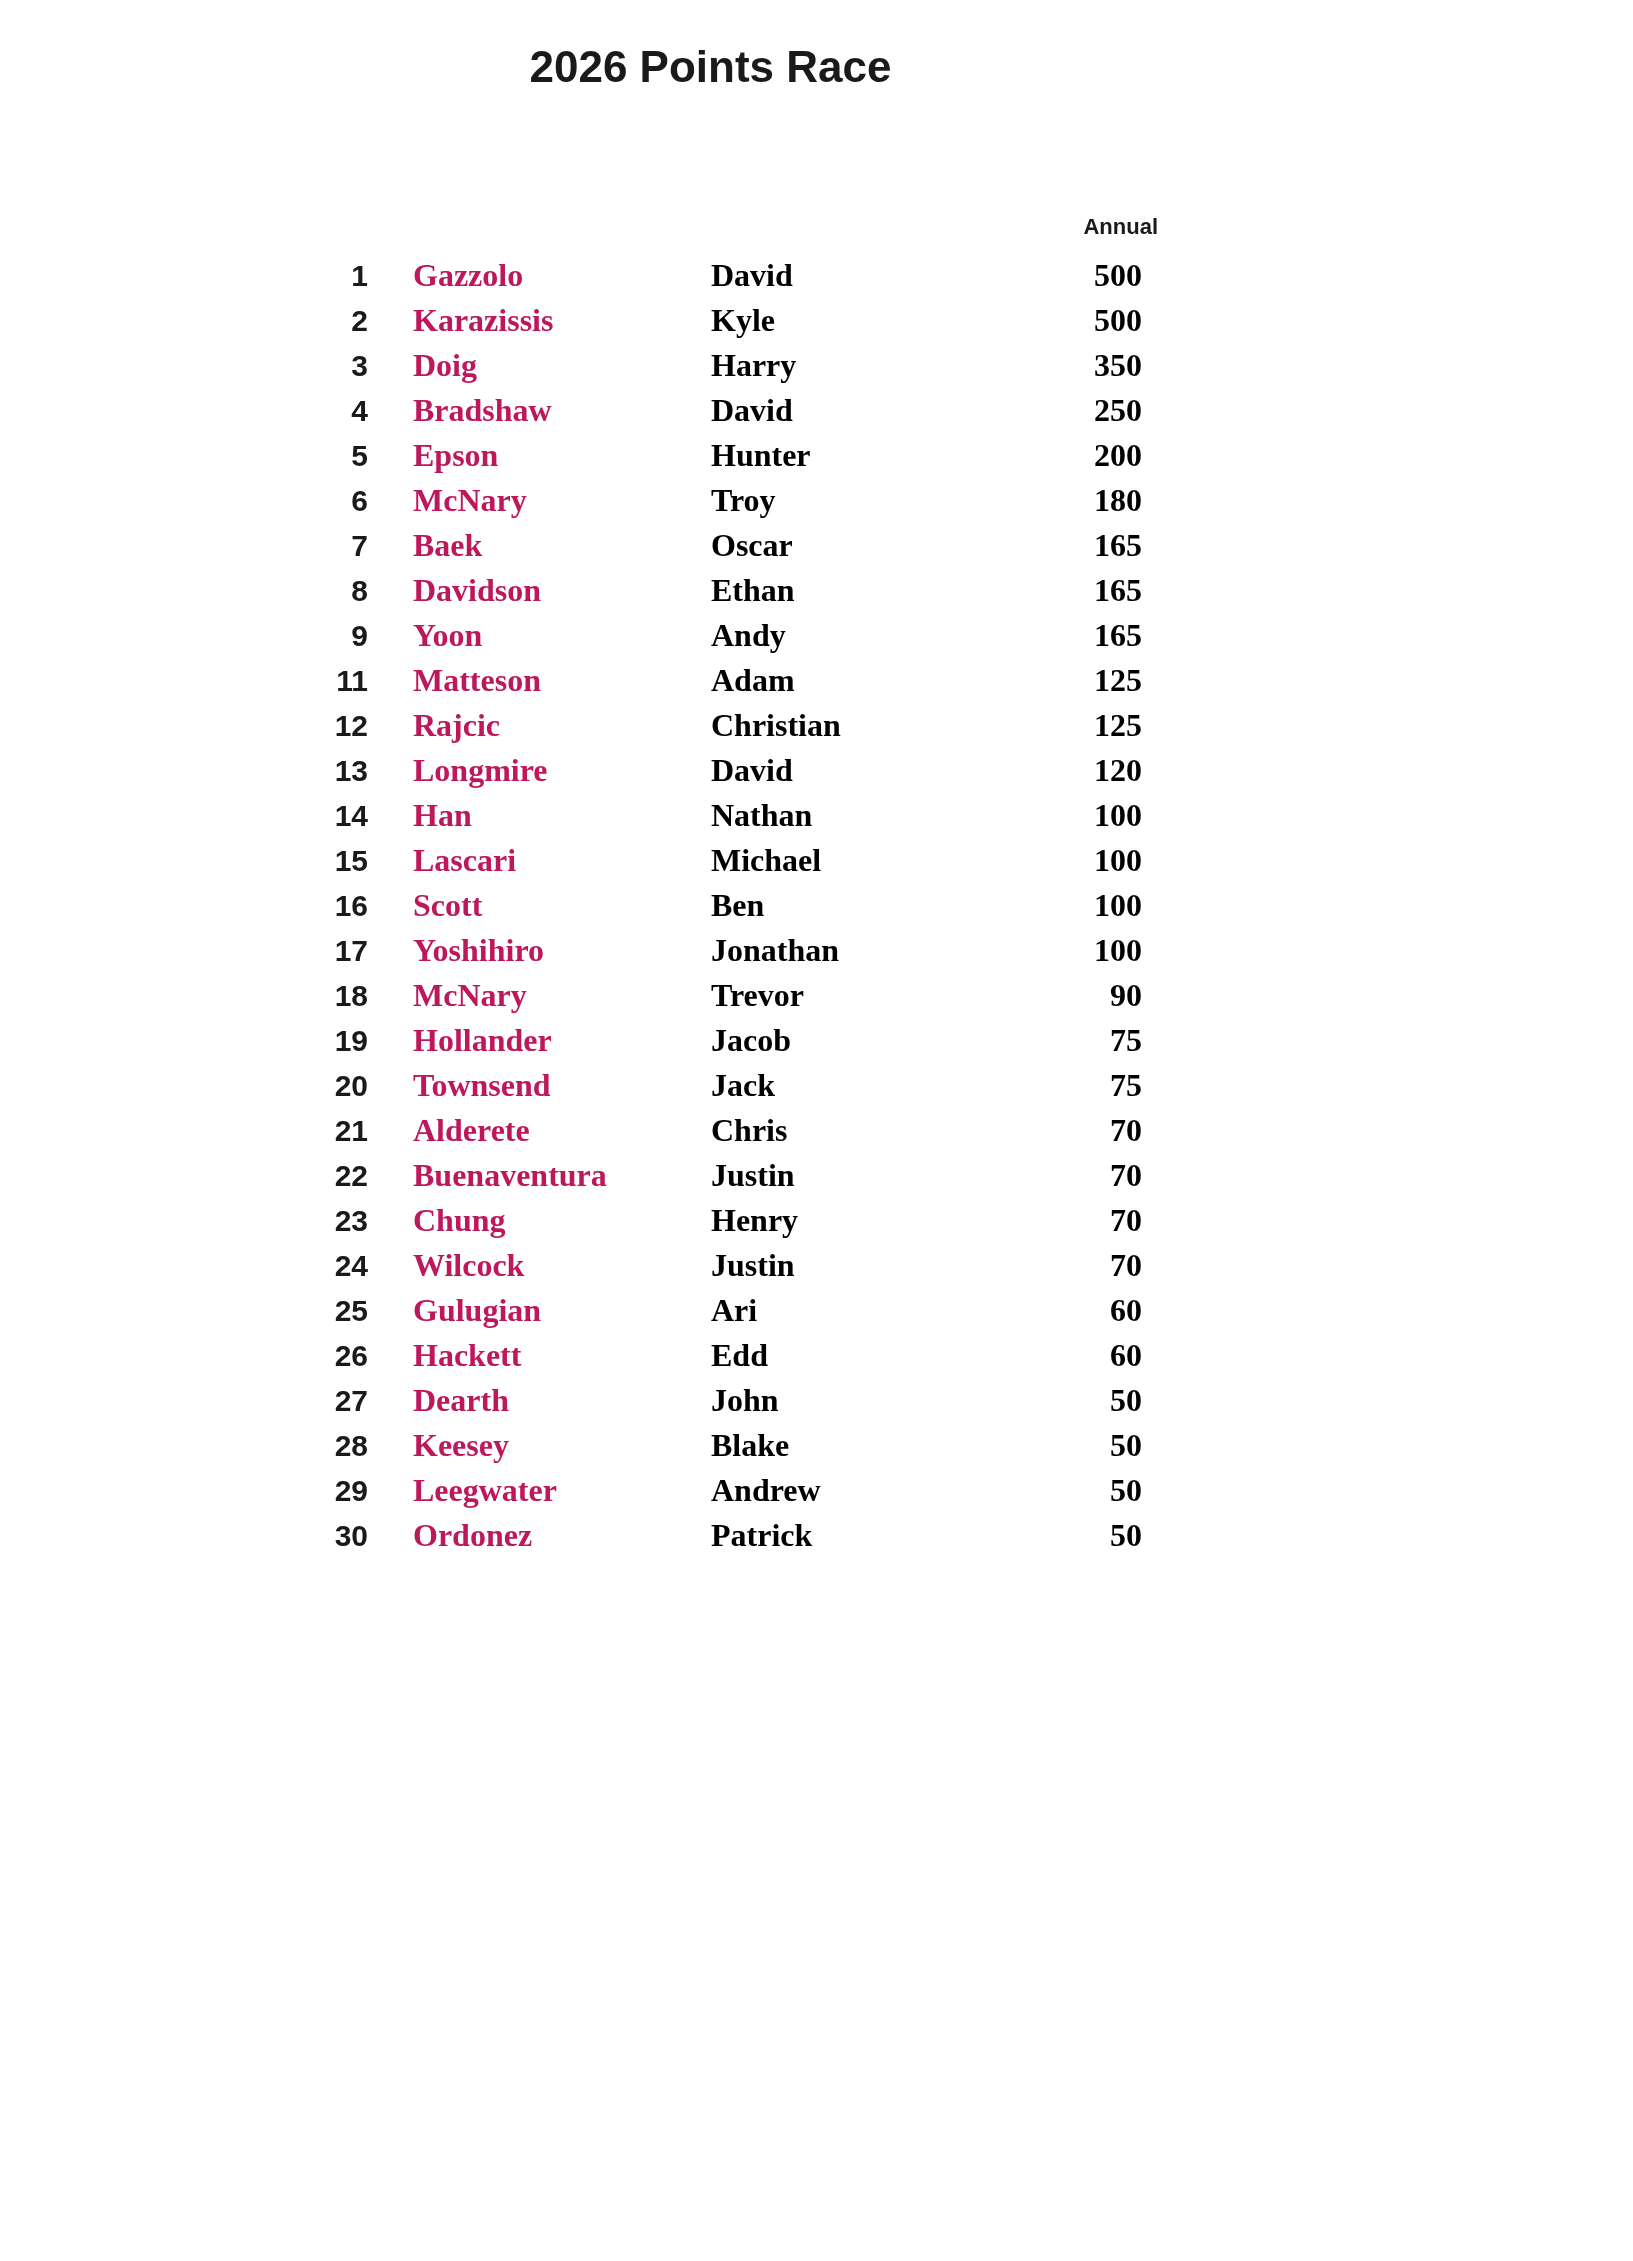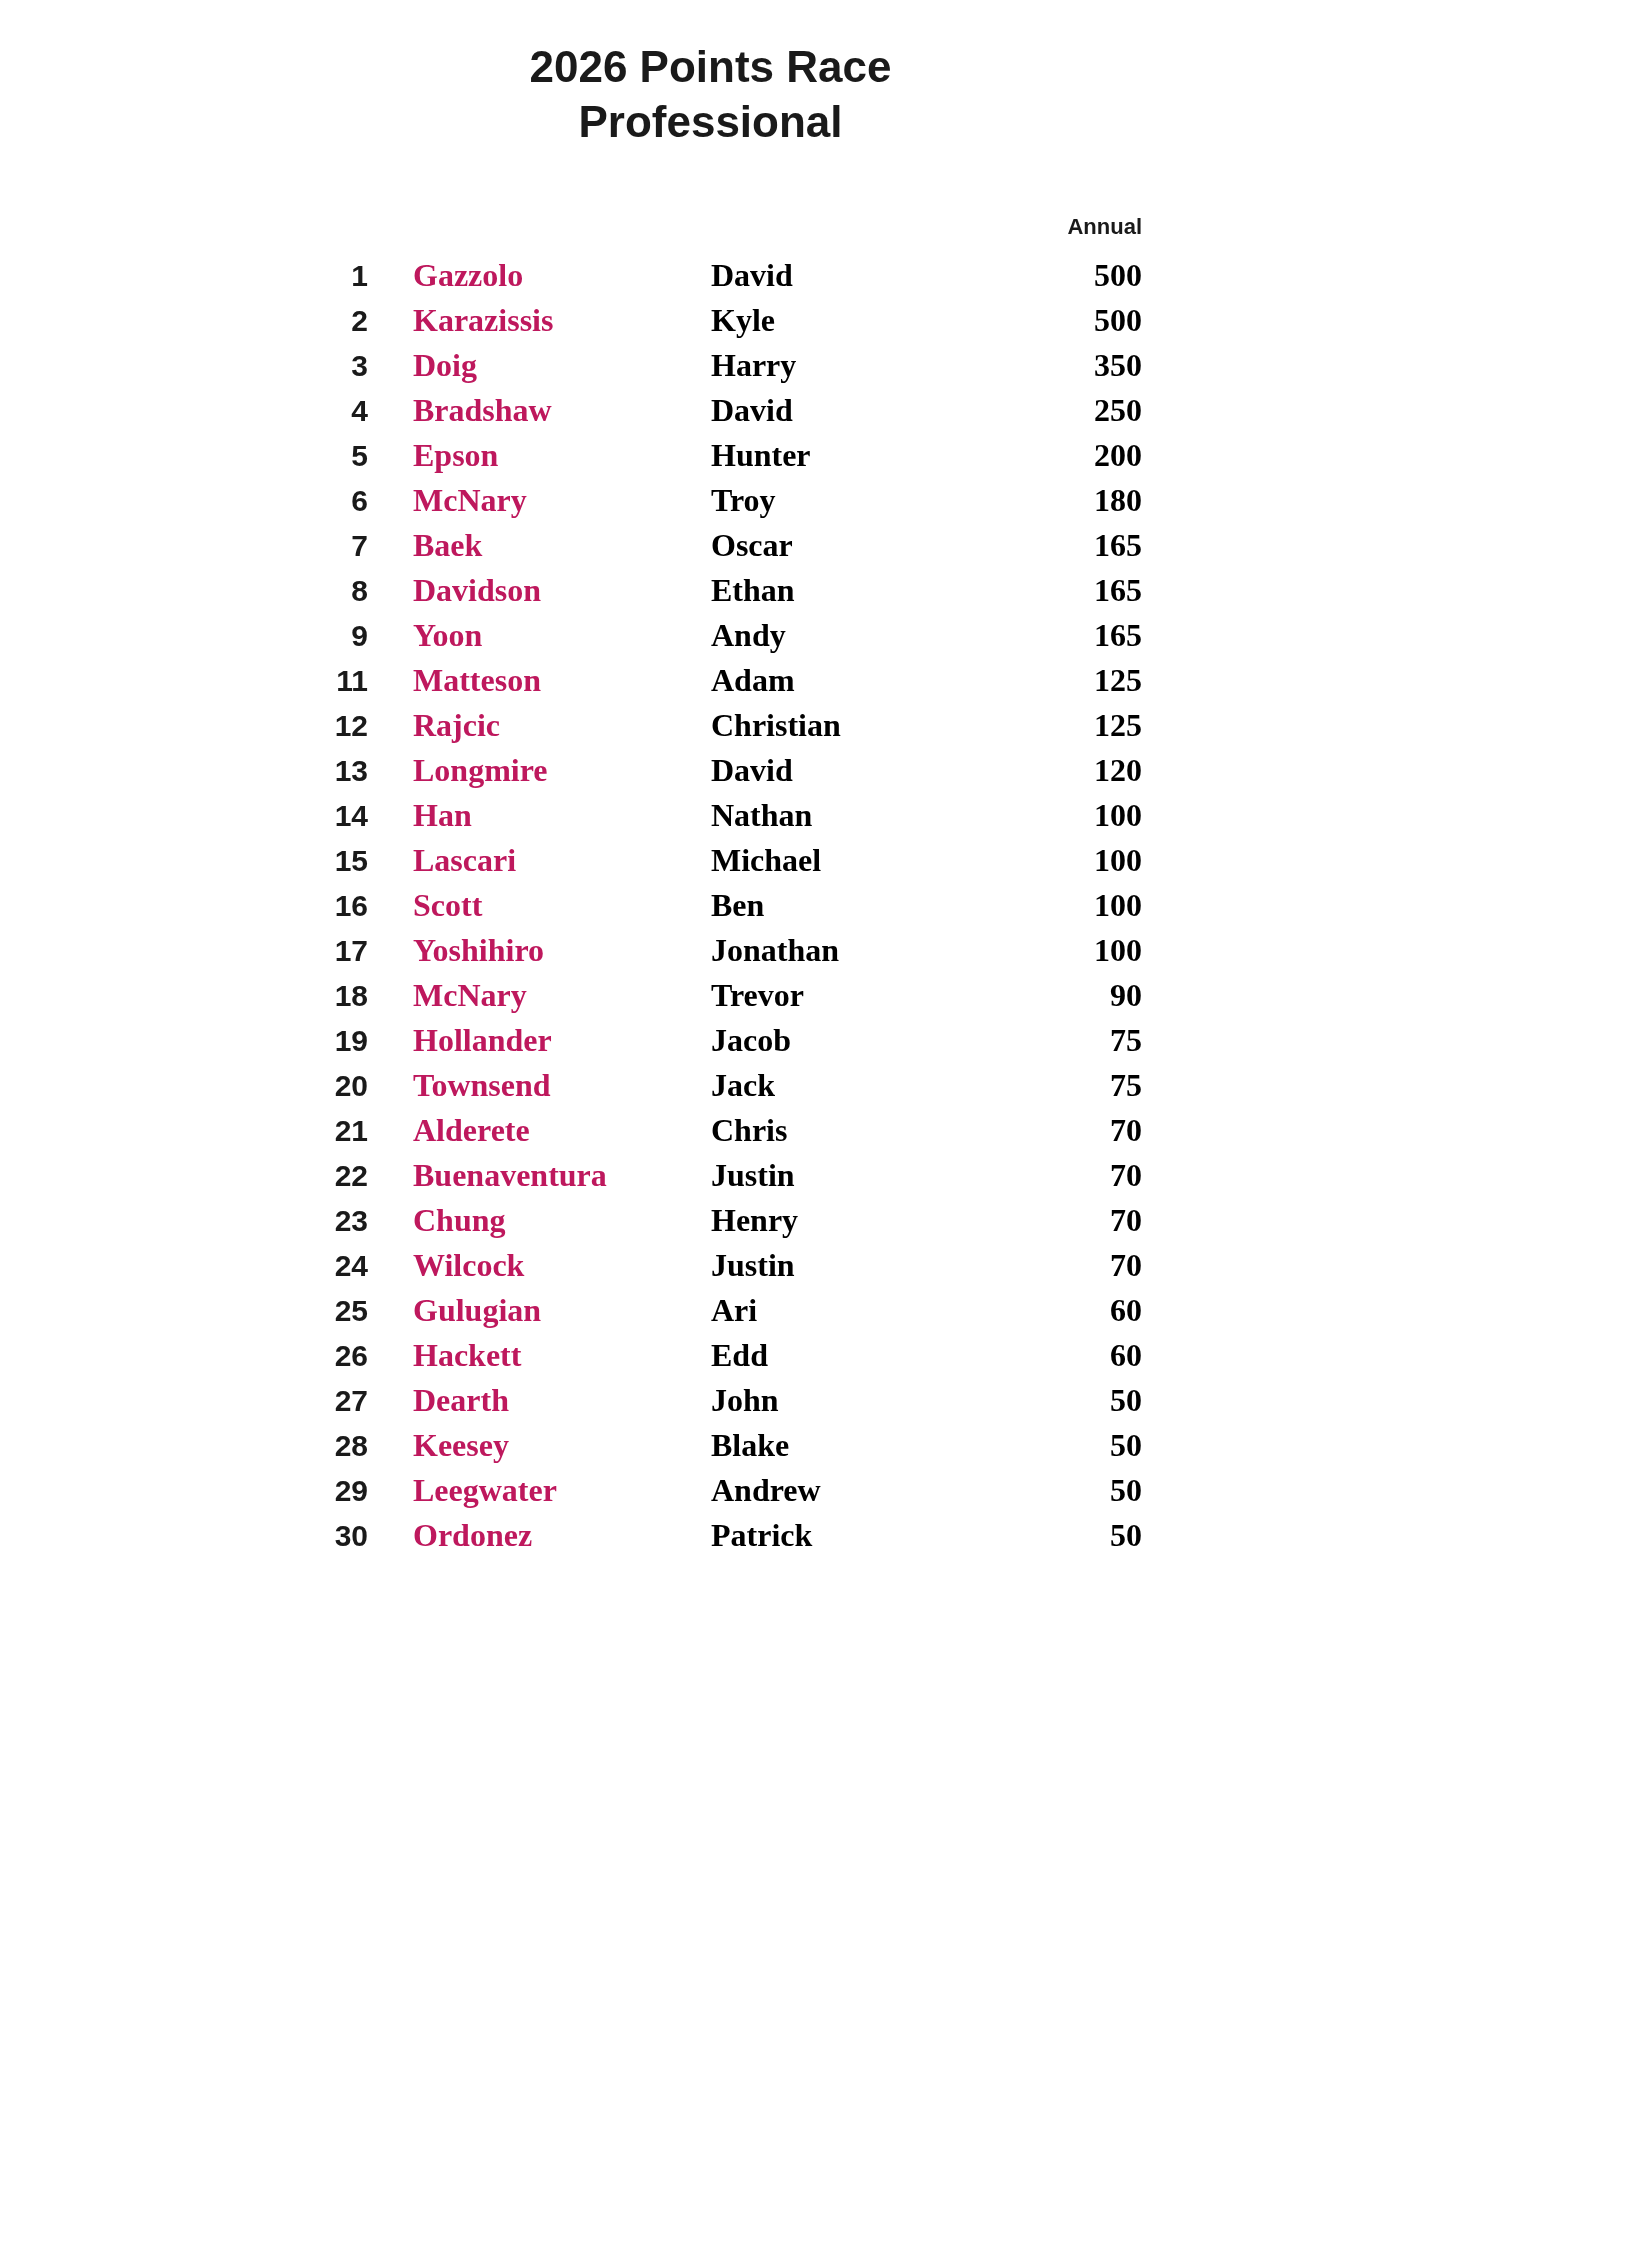--- a/index.html
+++ b/index.html
@@ -29,21 +29,21 @@
     text-align: center;
     font-family: "Liberation Sans", sans-serif;
     font-weight: 700;
     font-size: 44px;
     line-height: 55px;
     color: #1a1a1a;
   }
   .annual-header {
     position: absolute;
     top: 214px;
-    left: 0;
+    left: 16px;
     width: 1142px;            
     text-align: right;
     font-family: "Liberation Sans", sans-serif;
     font-weight: 700;
     font-size: 22px;
     color: #1a1a1a;
   }
   .table-body {
     position: absolute;
     top: 253px;
@@ -85,21 +85,20 @@
     color: #000000;
   }
 </style>
 </head>
 <body>
 
 <div class="page">
 
   <div class="title-block">
     <div>2026 Points Race</div>
-    <div>Professional</div>
   </div>
 
   <div class="annual-header">Annual</div>
 
   <div class="table-body">
     <div class="row">
       <div class="cell-rank">1</div>
       <div class="cell-last">Gazzolo</div>
       <div class="cell-first">David</div>
       <div class="cell-points">500</div>

